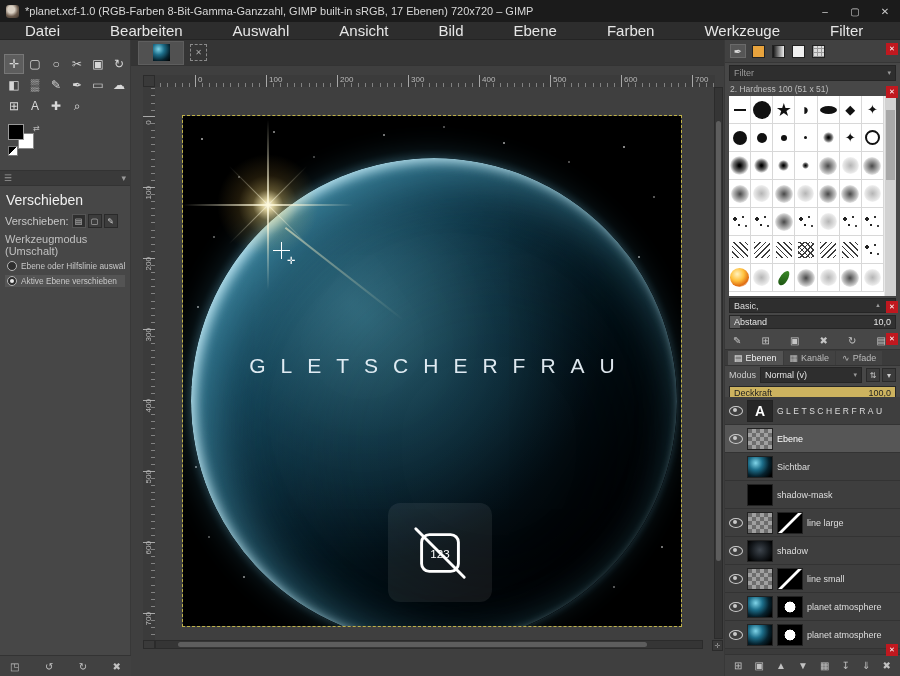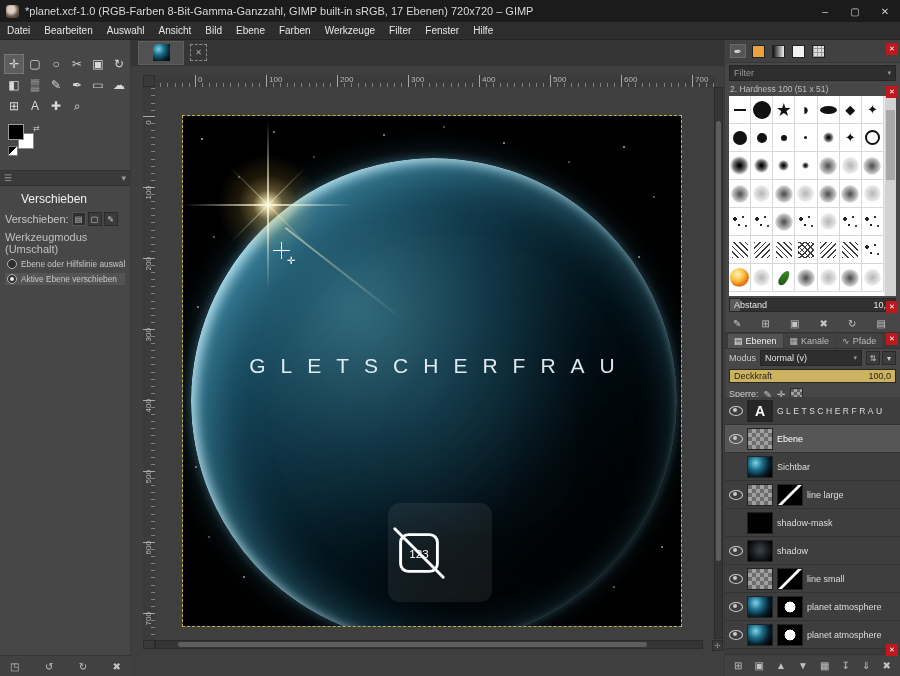--- a/index.html
+++ b/index.html
@@ -10,39 +10,39 @@
             display:flex;align-items:center;gap:6px;padding-left:6px;box-sizing:border-box;}
   .win-icon{width:13px;height:13px;border-radius:3px;flex:none;
             background:radial-gradient(circle at 40% 35%,#d9cfc2 0 30%,#6b5a4c 60%,#3a3129 100%);}
   .win-title{font-size:11px;color:#d8d8d8;white-space:nowrap;overflow:hidden;flex:1;}
   .win-controls{display:flex;height:22px;flex:none;}
   .win-btn{width:30px;height:22px;display:flex;align-items:center;justify-content:center;
            font-size:10px;color:#cccccc;}
   
   .menubar{position:absolute;left:0;top:22px;width:900px;height:18px;background:#2d2d2d;
            display:flex;align-items:center;border-bottom:1px solid #242424;box-sizing:border-box;}
-  .menu-item{font-size:10px;color:#e6e6e6;padding:0 7px;line-height:18px;}
+  .menu-item{font-size:15px;color:#e6e6e6;padding:0 25px;line-height:18px;}
   
   .toolbox{position:absolute;left:0;top:40px;width:131px;height:636px;background:#474747;box-sizing:border-box;border-right:1px solid #383838;}
   .canvas-col{position:absolute;left:131px;top:40px;width:593px;height:636px;background:#3f3f3f;}
   .right-col{position:absolute;left:724px;top:40px;width:176px;height:636px;background:#474747;box-sizing:border-box;border-left:1px solid #383838;}
   
   .tools{display:grid;grid-template-columns:repeat(6,20px);grid-auto-rows:20px;gap:1px;padding:14px 3px 2px 4px;}
   .tool-btn{background:none;border:1px solid transparent;color:#d8d8d8;font-size:12px;line-height:18px;
             padding:0;display:flex;align-items:center;justify-content:center;font-family:inherit;}
   .tool-btn:first-of-type{background:#5d5d5d;border:1px solid #777;}
   .swatches{position:relative;width:34px;height:30px;margin:6px 0 0 8px;}
   .fg-swatch{position:absolute;left:0;top:0;width:14px;height:14px;background:#000;border:1px solid #999;z-index:2;}
   .bg-swatch{position:absolute;left:10px;top:9px;width:14px;height:14px;background:#fff;border:1px solid #888;}
   .mini-swatch{position:absolute;left:0;top:22px;width:8px;height:8px;background:linear-gradient(135deg,#000 50%,#fff 50%);border:1px solid #777;}
   .swap-arrow{position:absolute;left:25px;top:0;font-size:8px;color:#bbb;}
   .dock-strip{margin-top:16px;height:14px;background:#3a3a3a;display:flex;align-items:center;gap:4px;padding:0 4px;border-top:1px solid #333;border-bottom:1px solid #333;}
   .dock-strip span{font-size:9px;color:#9a9a9a;}
   .tool-options{padding:4px 5px;}
-  .to-title{font-size:12px;color:#f0f0f0;margin:2px 0 6px 16px;}
+  .to-title{font-size:14px;color:#f0f0f0;margin:2px 0 6px 1px;}
   .to-row{display:flex;align-items:center;gap:3px;margin-bottom:5px;}
   .to-label{font-size:11px;color:#c8c8c8;}
   .mode-btn{width:14px;height:14px;background:#3c3c3c;border:1px solid #2a2a2a;color:#ccc;font-size:8px;
             display:flex;align-items:center;justify-content:center;padding:0;font-family:inherit;}
   .mode-btn:first-of-type{background:#2e2e2e;border-color:#555;}
   .to-sub{font-size:11px;color:#c0c0c0;margin:4px 0 3px 0;}
   .radio-row{display:flex;align-items:center;gap:4px;margin:3px 0;padding:1px 2px;white-space:nowrap;overflow:hidden;}
   .radio-row[data-selected="true"]{background:rgba(255,255,255,0.07);}
   .radio{width:8px;height:8px;border-radius:50%;border:1px solid #b5b5b5;background:#2e2e2e;flex:none;position:relative;}
   .radio-row[data-selected="true"] .radio::after{content:'';position:absolute;inset:2px;border-radius:50%;background:#e8e8e8;}
@@ -100,21 +100,21 @@
   .ray.r135{transform:translate(-50%,-50%) rotate(135deg);}
   .beam{position:absolute;left:78px;top:82px;width:150px;height:2px;transform:rotate(38deg);transform-origin:0 0;
     background:linear-gradient(90deg,rgba(255,245,200,0.55),transparent);}
   .space-title{position:absolute;left:0;right:0;top:238px;text-align:center;font-size:21px;font-weight:300;
     letter-spacing:15px;padding-left:15px;color:rgba(240,248,255,0.92);}
   .cursor-cross{position:absolute;left:90px;top:126px;width:17px;height:17px;}
   .cursor-cross::before{content:'';position:absolute;left:0;top:8px;width:17px;height:1px;background:#fff;}
   .cursor-cross::after{content:'';position:absolute;left:8px;top:0;width:1px;height:17px;background:#fff;}
   .cursor-move{position:absolute;left:104px;top:139px;font-size:10px;color:#fff;}
   .placeholder{position:absolute;left:205px;top:387px;width:104px;height:99px;border-radius:12px;
-    background:rgba(255,255,255,0.07);display:flex;align-items:center;justify-content:flex-start;}
+    background:rgba(255,255,255,0.07);display:flex;align-items:center;justify-content:center;}
   .canvas-vscroll{position:absolute;right:1px;top:47px;width:9px;height:552px;background:#353535;border:1px solid #2b2b2b;box-sizing:border-box;}
   .canvas-vscroll::after{content:'';position:absolute;left:1px;right:1px;top:6%;height:80%;background:#5d5d5d;border-radius:3px;}
   .canvas-hscroll{position:absolute;left:24px;top:600px;width:548px;height:9px;background:#353535;border:1px solid #2b2b2b;box-sizing:border-box;}
   .canvas-hscroll::after{content:'';position:absolute;top:1px;bottom:1px;left:4%;width:86%;background:#5d5d5d;border-radius:3px;}
   .qmask{position:absolute;left:12px;top:600px;width:12px;height:9px;background:#3a3a3a;border:1px solid #2b2b2b;box-sizing:border-box;}
   .nav-btn{position:absolute;right:1px;top:600px;width:11px;height:11px;background:#3a3a3a;border:1px solid #2b2b2b;
     color:#999;font-size:7px;line-height:9px;text-align:center;box-sizing:border-box;}
   .statusbar{position:absolute;left:0;right:0;top:616px;height:20px;background:#3a3a3a;border-top:1px solid #2e2e2e;
     display:flex;align-items:center;gap:7px;padding-left:30px;font-size:10px;color:#cfcfcf;box-sizing:border-box;}
   .sel{height:15px;background:#2e2e2e;border:1px solid #262626;display:flex;align-items:center;gap:4px;
@@ -462,20 +462,26 @@
           <div class="b-cell" data-type="smoke"></div>
           <div class="b-cell" data-type="pepper"></div>
           <div class="b-cell" data-type="tex"></div>
           <div class="b-cell" data-type="smoke"></div>
           <div class="b-cell" data-type="tex"></div>
           <div class="b-cell" data-type="smoke"></div>
         </div>
       <div class="b-scroll"></div>
     </div>
 
+    <div class="group-row">
+      <span>Basic,</span>
+      <span class="spacer"></span>
+      <span class="spin">▲</span>
+      <span class="spin">▼</span>
+    </div>
 
     <div class="slider spacing">
       <div class="fill" style="width:6%;background:#5a5a5a;"></div>
       <span class="s-label">Abstand</span>
       <span class="s-value">10,0</span>
     </div>
 
     <div class="brush-actions">
 
     <span>✎</span>
@@ -547,32 +553,32 @@
           <span class="l-name">Ebene</span>
         </div>
 
         <div class="layer-row" data-thumb="planet" data-visible="false" data-selected="false">
           <span class="eye"></span>
           <span class="l-thumb"></span>
 
           <span class="l-name">Sichtbar</span>
         </div>
 
+        <div class="layer-row" data-thumb="black" data-visible="false" data-selected="false">
+          <span class="eye"></span>
+          <span class="l-thumb"></span>
+
+          <span class="l-name">shadow-mask</span>
+        </div>
+
         <div class="layer-row" data-thumb="checker" data-mask="line" data-visible="true" data-selected="false">
           <span class="eye"></span>
           <span class="l-thumb"></span>
           <span class="mask-thumb"></span>
           <span class="l-name">line large</span>
-        </div>
-
-        <div class="layer-row" data-thumb="black" data-visible="false" data-selected="false">
-          <span class="eye"></span>
-          <span class="l-thumb"></span>
-
-          <span class="l-name">shadow-mask</span>
         </div>
 
         <div class="layer-row" data-thumb="glow" data-visible="true" data-selected="false">
           <span class="eye"></span>
           <span class="l-thumb"></span>
 
           <span class="l-name">shadow</span>
         </div>
 
         <div class="layer-row" data-thumb="checker" data-mask="line" data-visible="true" data-selected="false">

